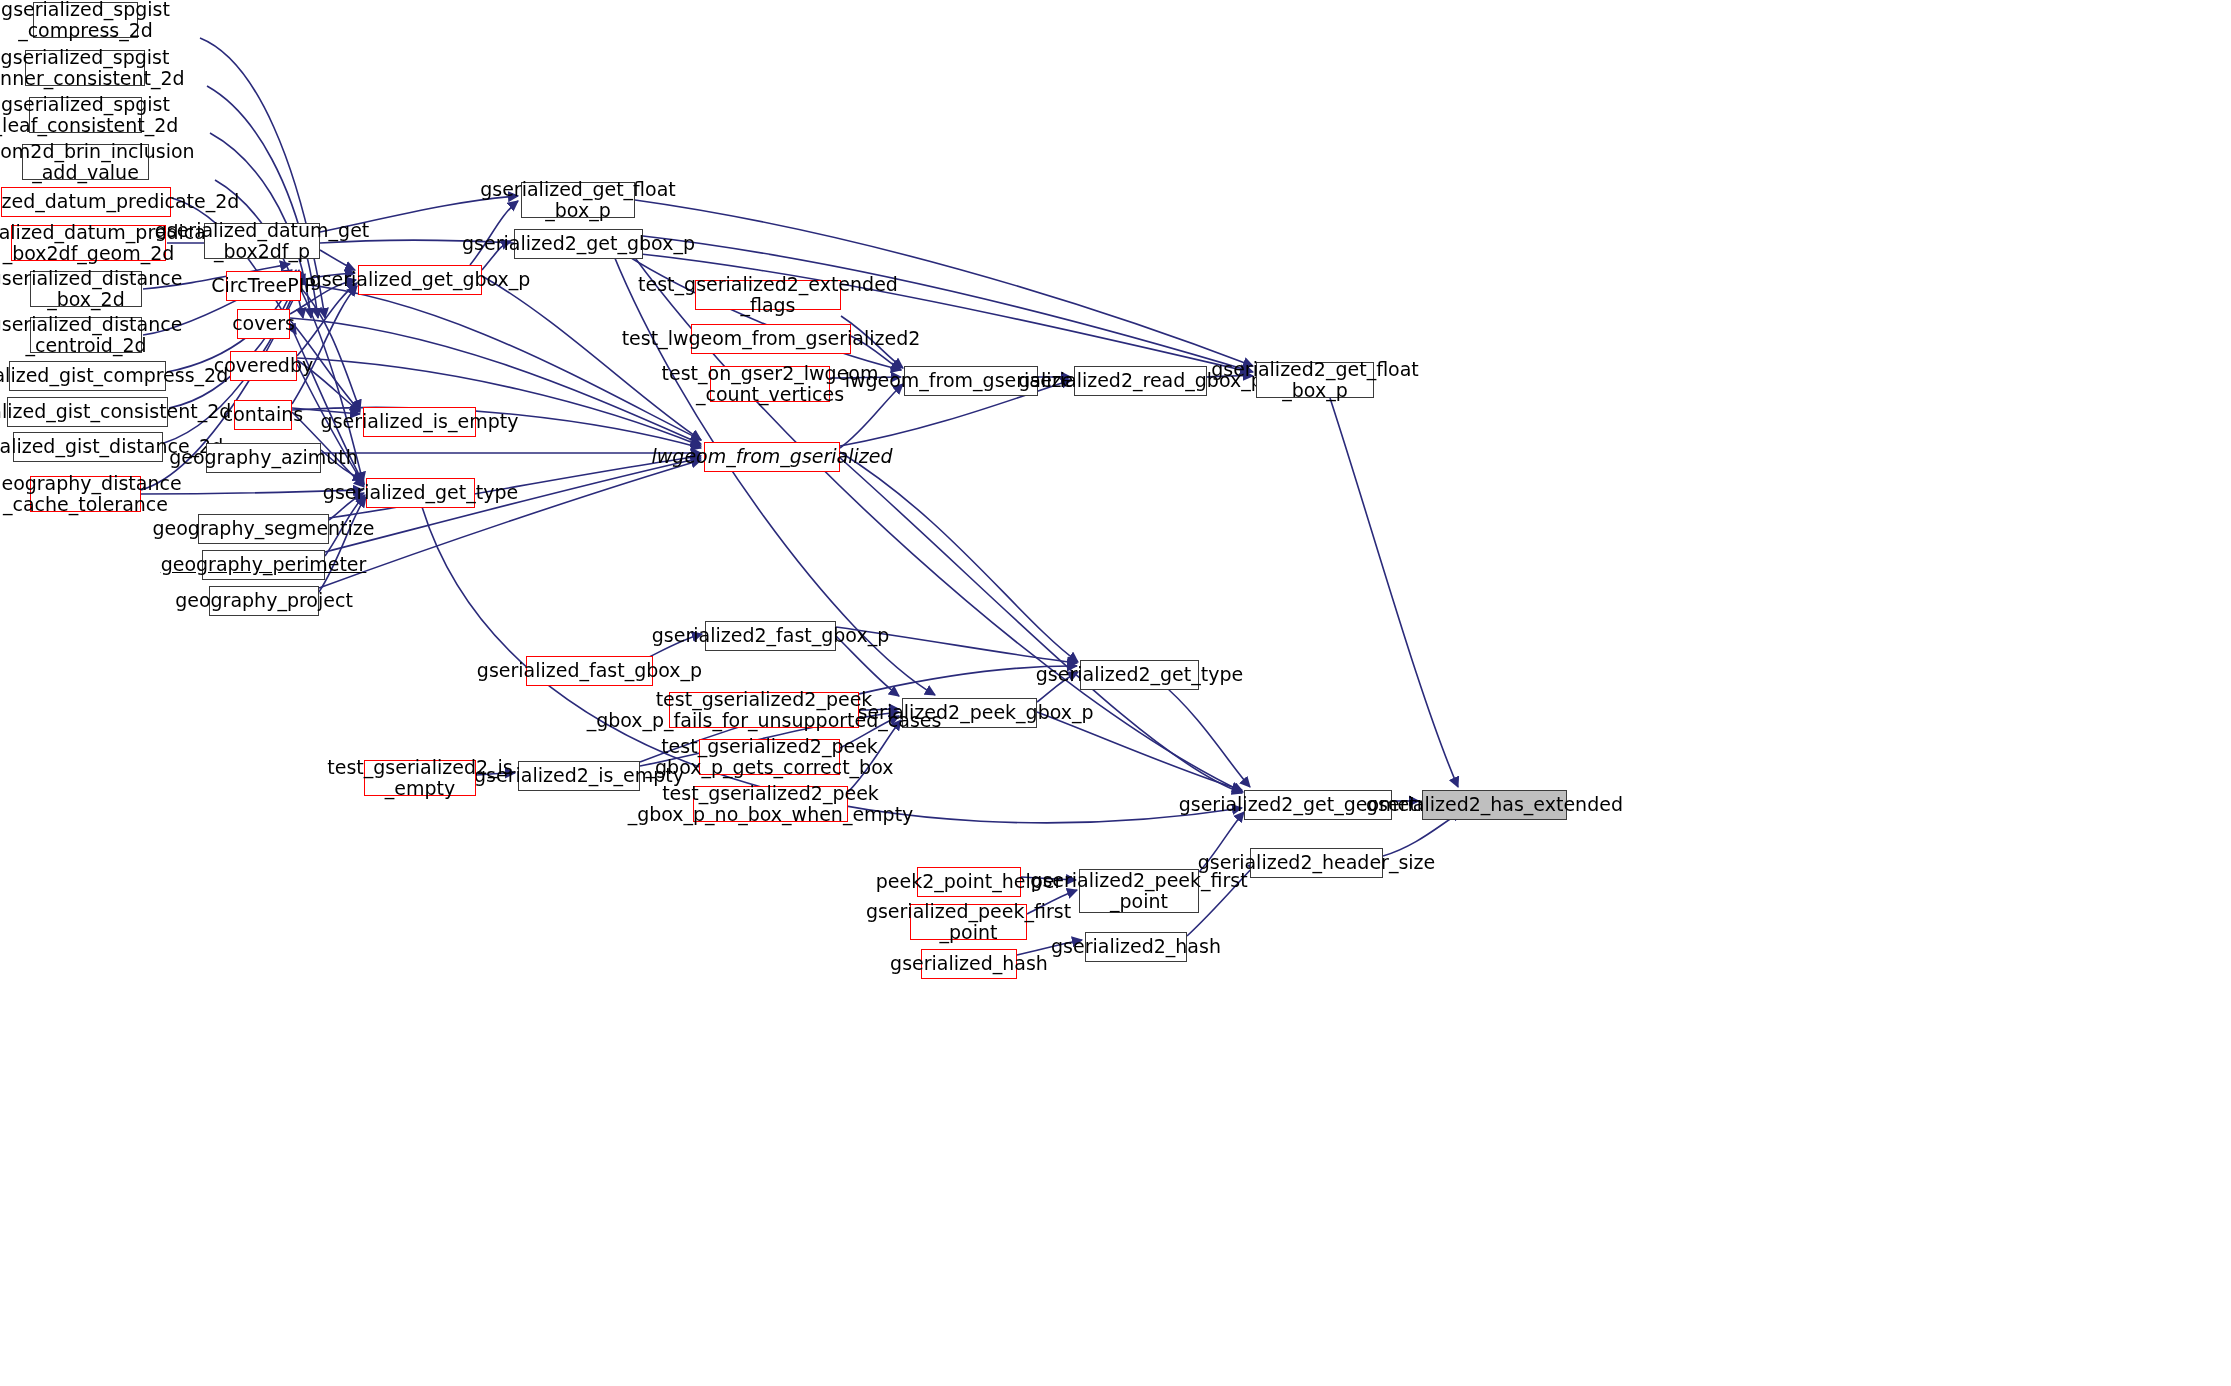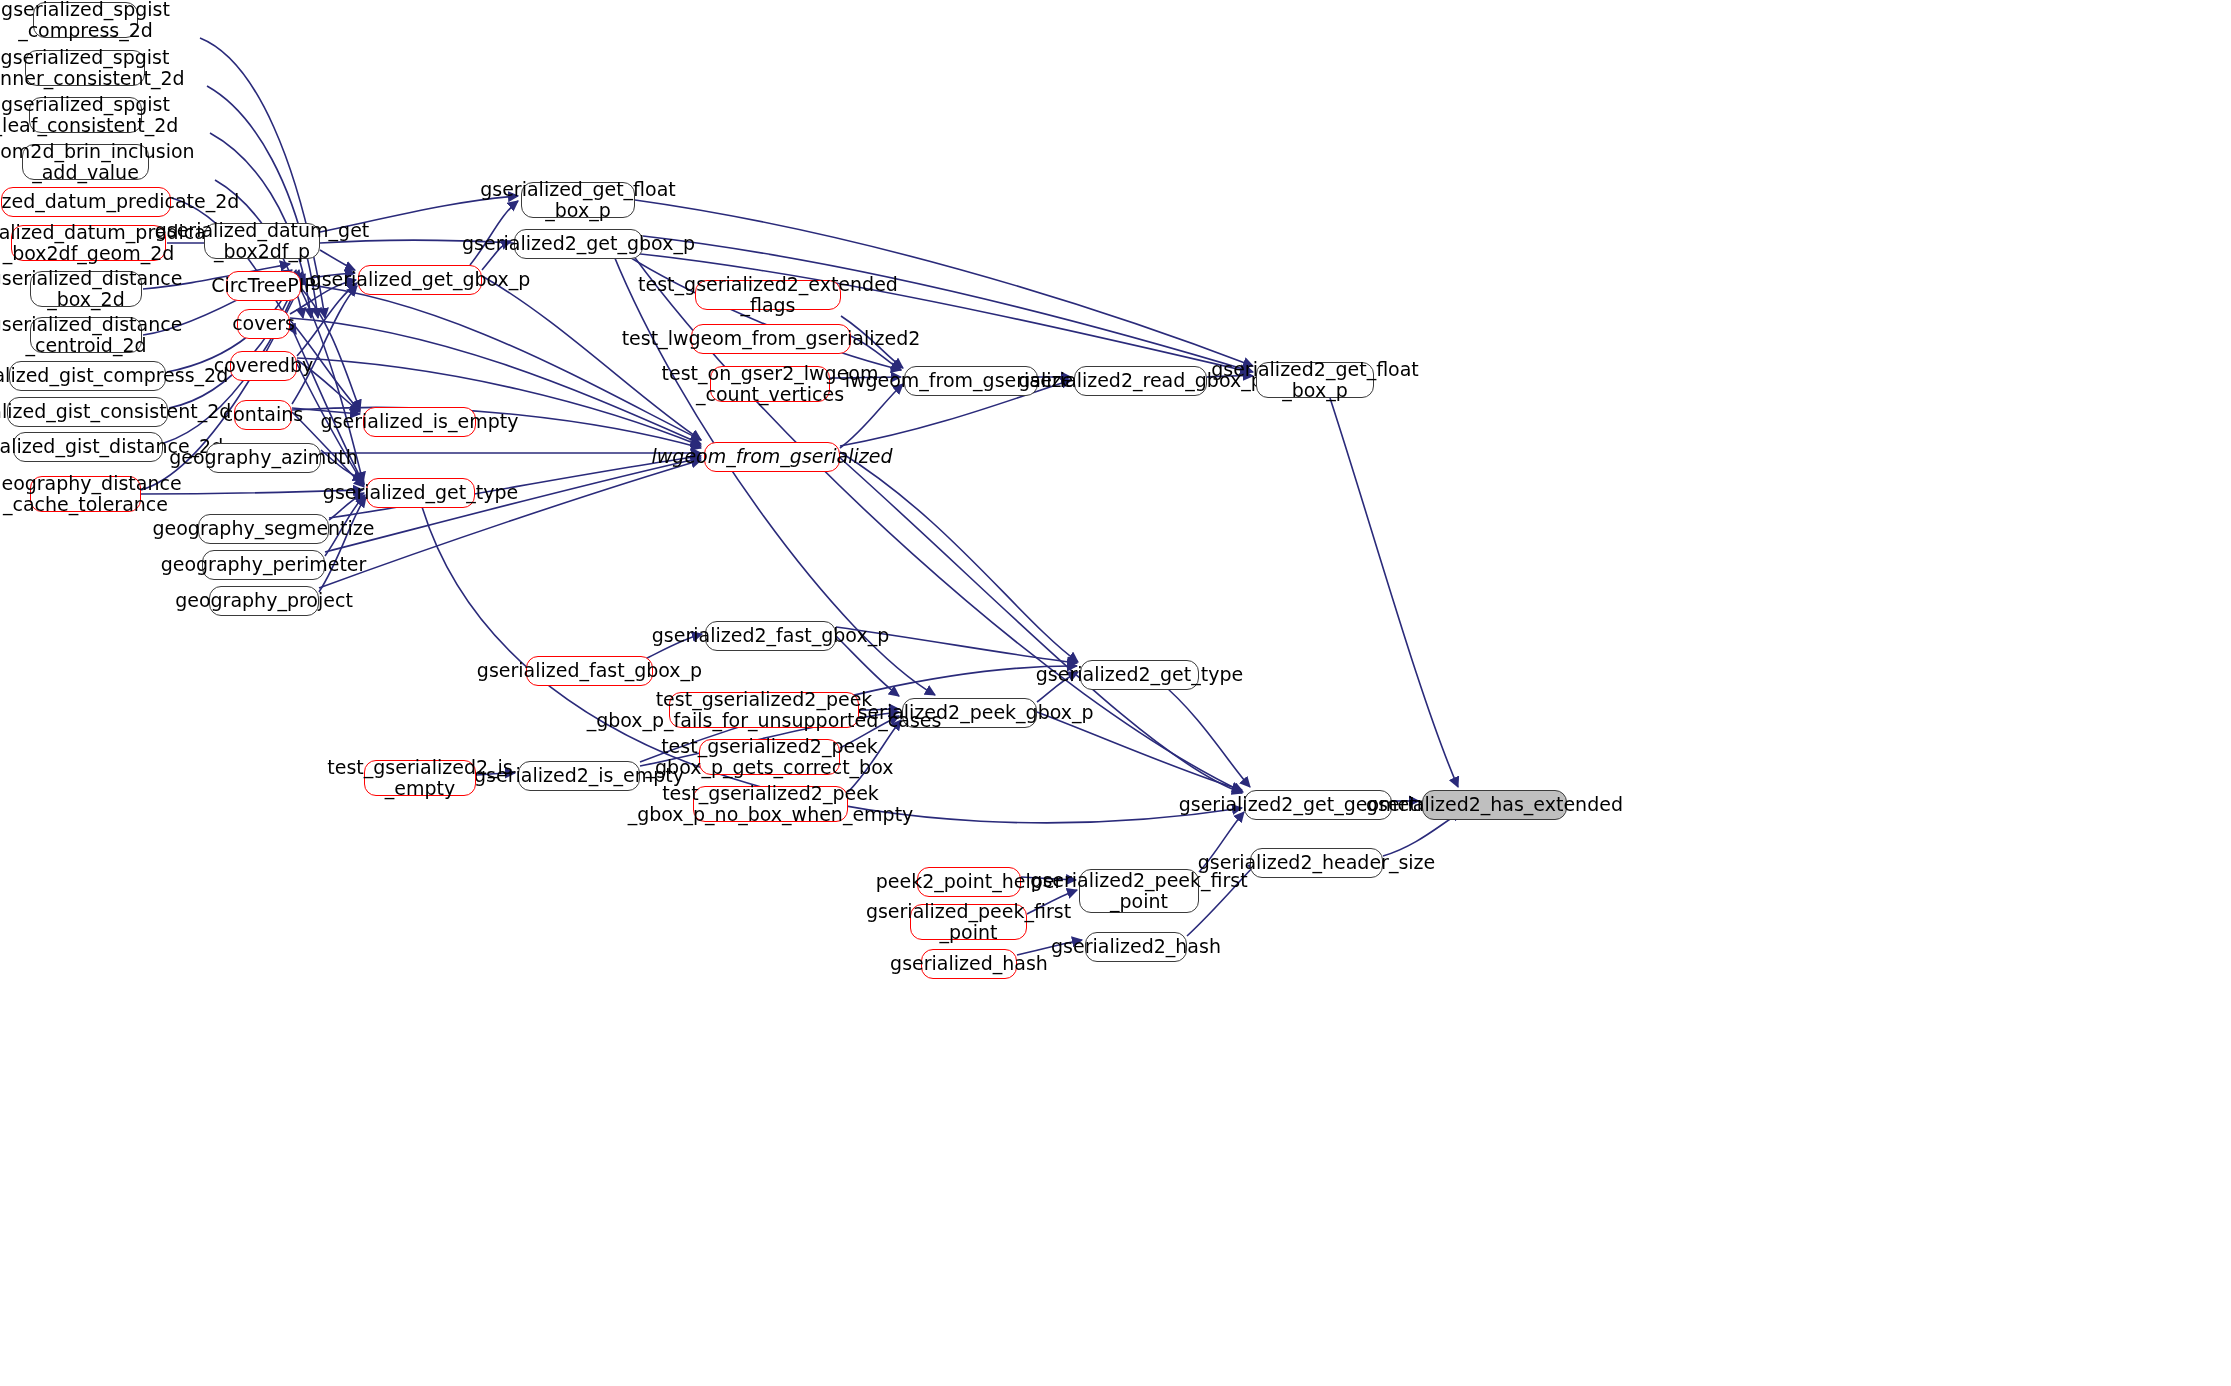--- a/index.html
+++ b/index.html
@@ -30,21 +30,20 @@
     align-items: center;
     justify-content: center;
     text-align: center;
     line-height: 1.12;
     font-size: 19px;
     color: #000000;
     background: #ffffff;
     white-space: pre-line;
     padding: 14px 4px;
     z-index: 5;
-    border-radius: 12px;
   }
   .node.black {
     border: 1.5px solid #3b3b3b;
   }
   .node.red {
     border: 1.5px solid #ff0000;
   }
   .node.highlight {
     border: 1.5px solid #3b3b3b;
     background: #bfbfbf;
@@ -215,21 +214,21 @@
       <div class="node red" style="left: 30px; top: 476px; width: 111px; height: 36px;">geography_distance
 _cache_tolerance</div>
       <div class="node black" style="left: 204px; top: 223px; width: 116px; height: 36px;">gserialized_datum_get
 _box2df_p</div>
       <div class="node red" style="left: 226px; top: 271px; width: 75px; height: 22px;">CircTreePIP</div>
       <div class="node red" style="left: 237px; top: 309px; width: 53px; height: 22px;">covers</div>
       <div class="node red" style="left: 230px; top: 351px; width: 67px; height: 22px;">coveredby</div>
       <div class="node red" style="left: 234px; top: 400px; width: 58px; height: 22px;">contains</div>
       <div class="node black" style="left: 206px; top: 443px; width: 115px; height: 22px;">geography_azimuth</div>
       <div class="node black" style="left: 198px; top: 514px; width: 131px; height: 22px;">geography_segmentize</div>
-      <div class="node black" style="left: 202px; top: 550px; width: 123px; height: 22px;">geography_perimeter</div>
+      <div class="node black" style="left: 202px; top: 550px; width: 123px; height: 22px; text-decoration: underline;">geography_perimeter</div>
       <div class="node black" style="left: 209px; top: 586px; width: 110px; height: 22px;">geography_project</div>
       <div class="node red" style="left: 358px; top: 265px; width: 124px; height: 22px;">gserialized_get_gbox_p</div>
       <div class="node red" style="left: 363px; top: 407px; width: 113px; height: 22px;">gserialized_is_empty</div>
       <div class="node red" style="left: 366px; top: 478px; width: 109px; height: 22px;">gserialized_get_type</div>
       <div class="node black" style="left: 521px; top: 182px; width: 114px; height: 36px;">gserialized_get_float
 _box_p</div>
       <div class="node black" style="left: 514px; top: 229px; width: 129px; height: 22px;">gserialized2_get_gbox_p</div>
       <div class="node red" style="left: 526px; top: 656px; width: 127px; height: 22px;">gserialized_fast_gbox_p</div>
       <div class="node black" style="left: 518px; top: 761px; width: 122px; height: 22px;">gserialized2_is_empty</div>
       <div class="node red" style="left: 364px; top: 760px; width: 112px; height: 36px;">test_gserialized2_is

